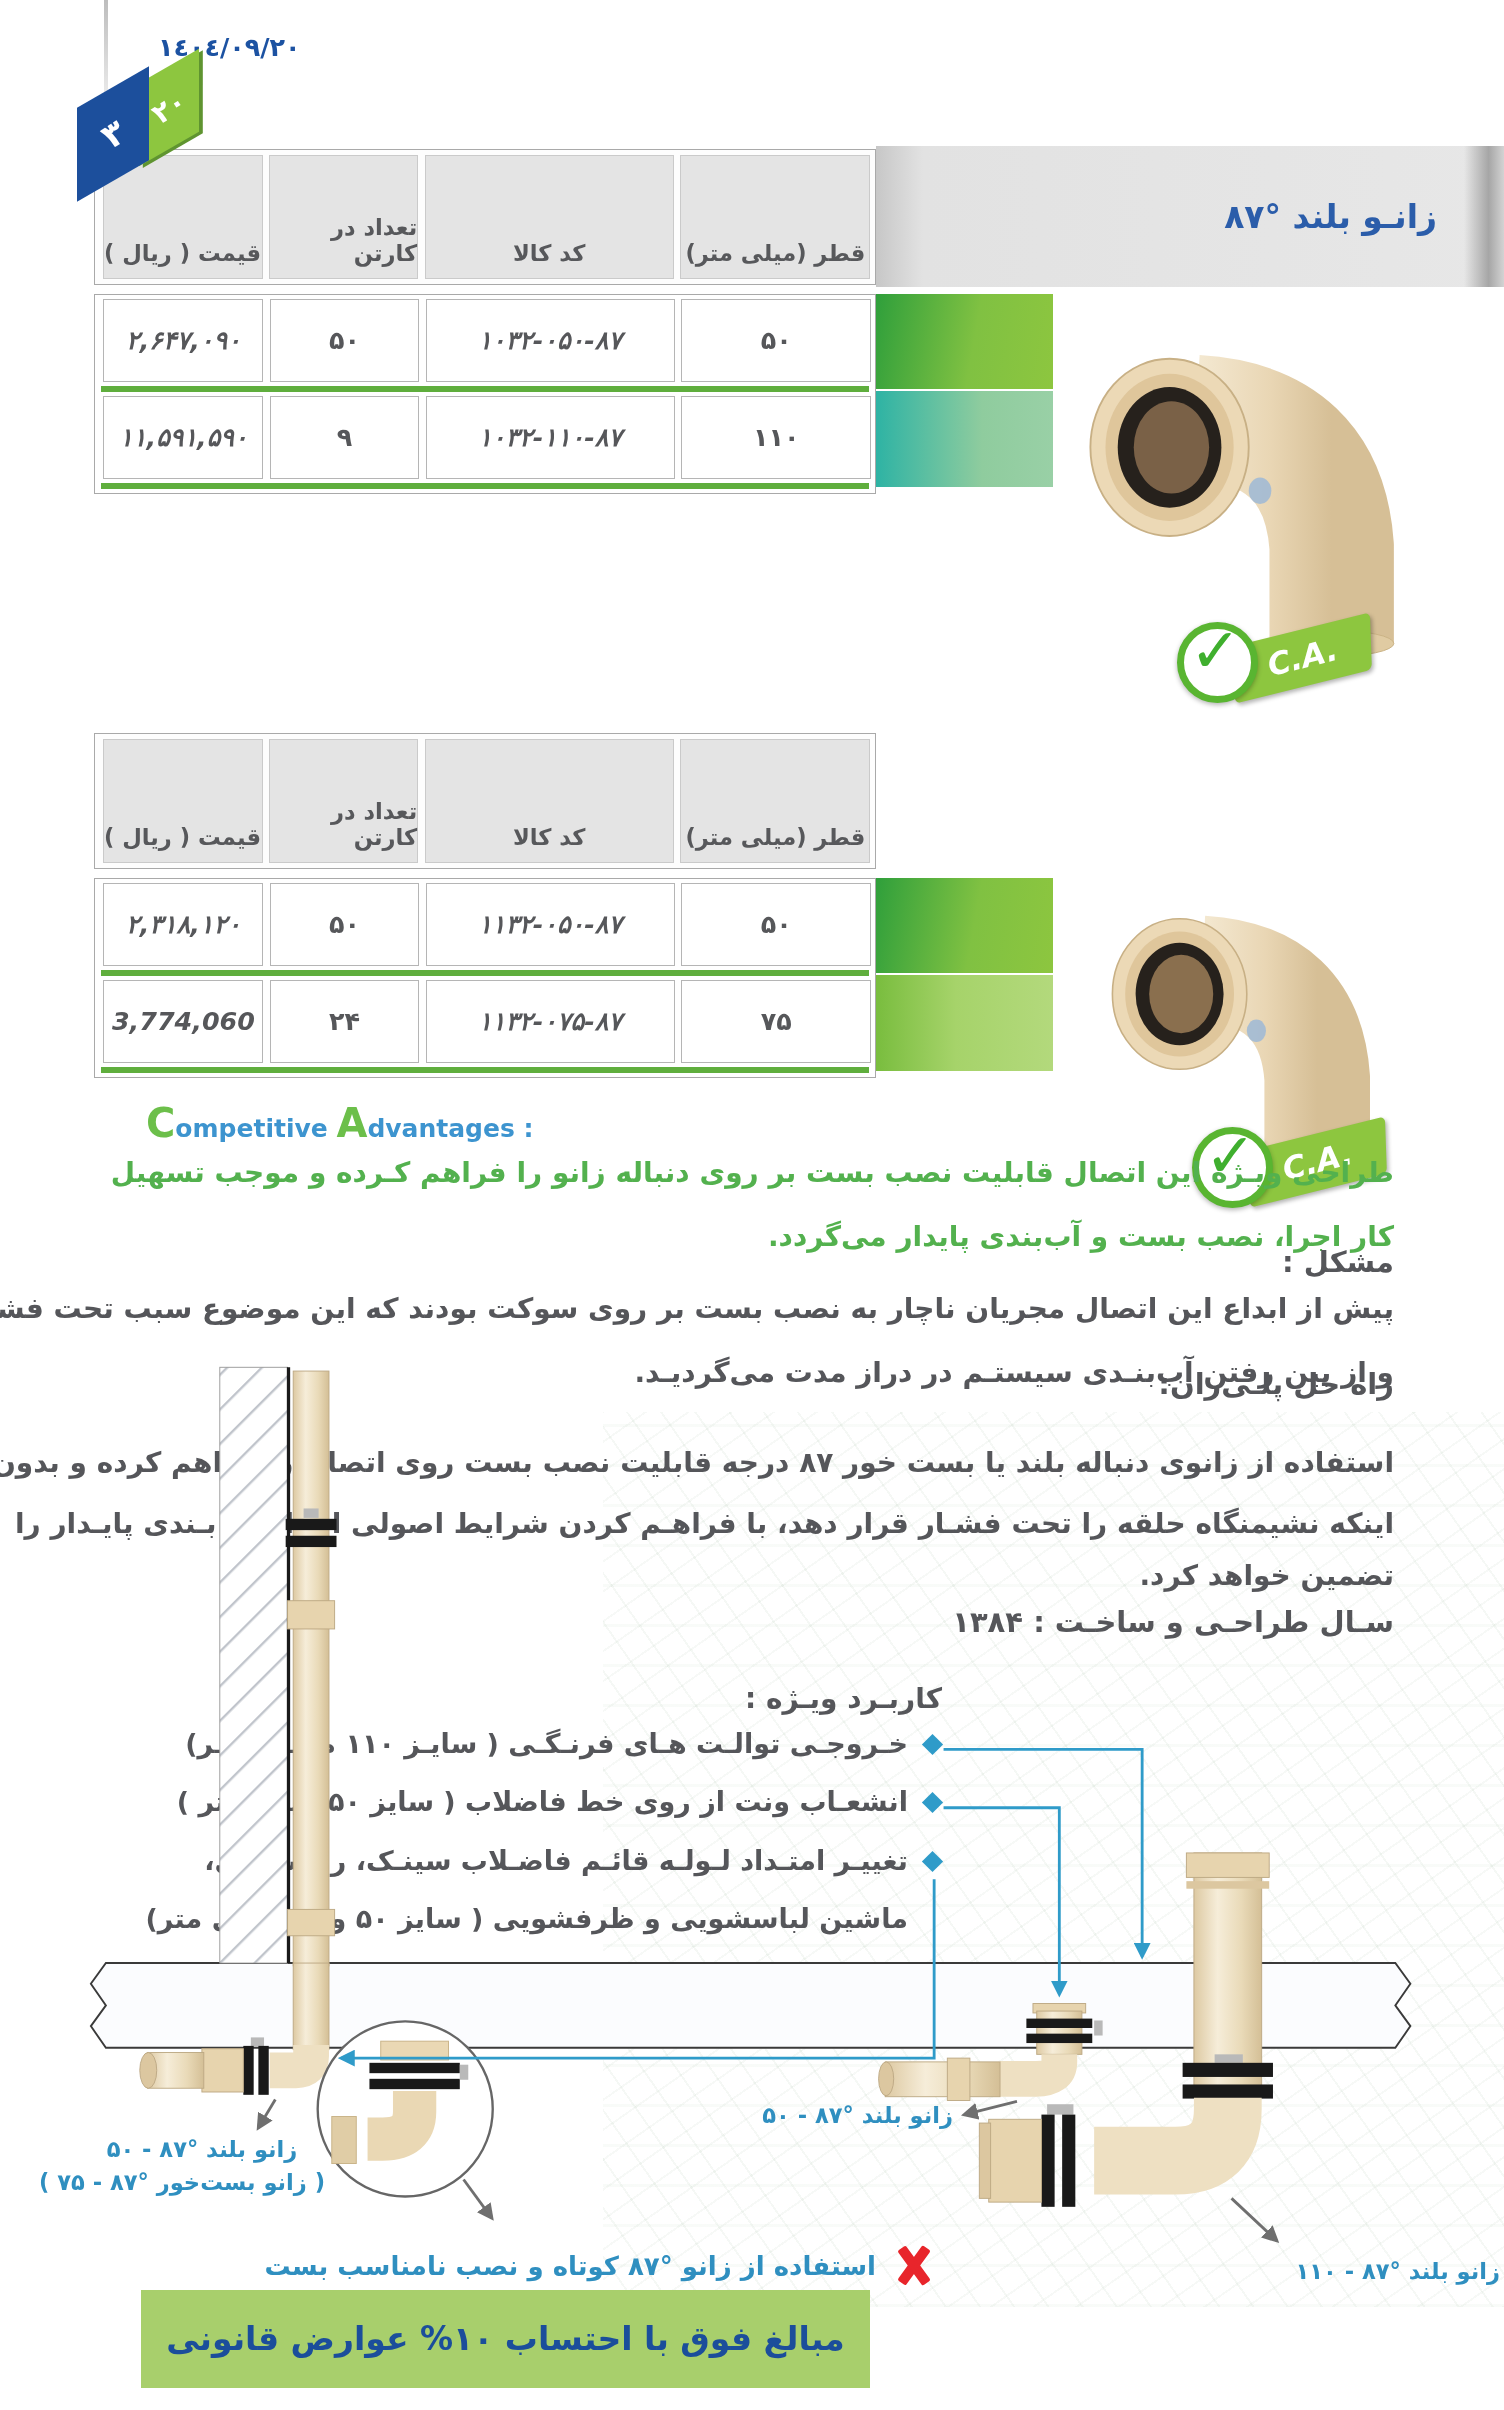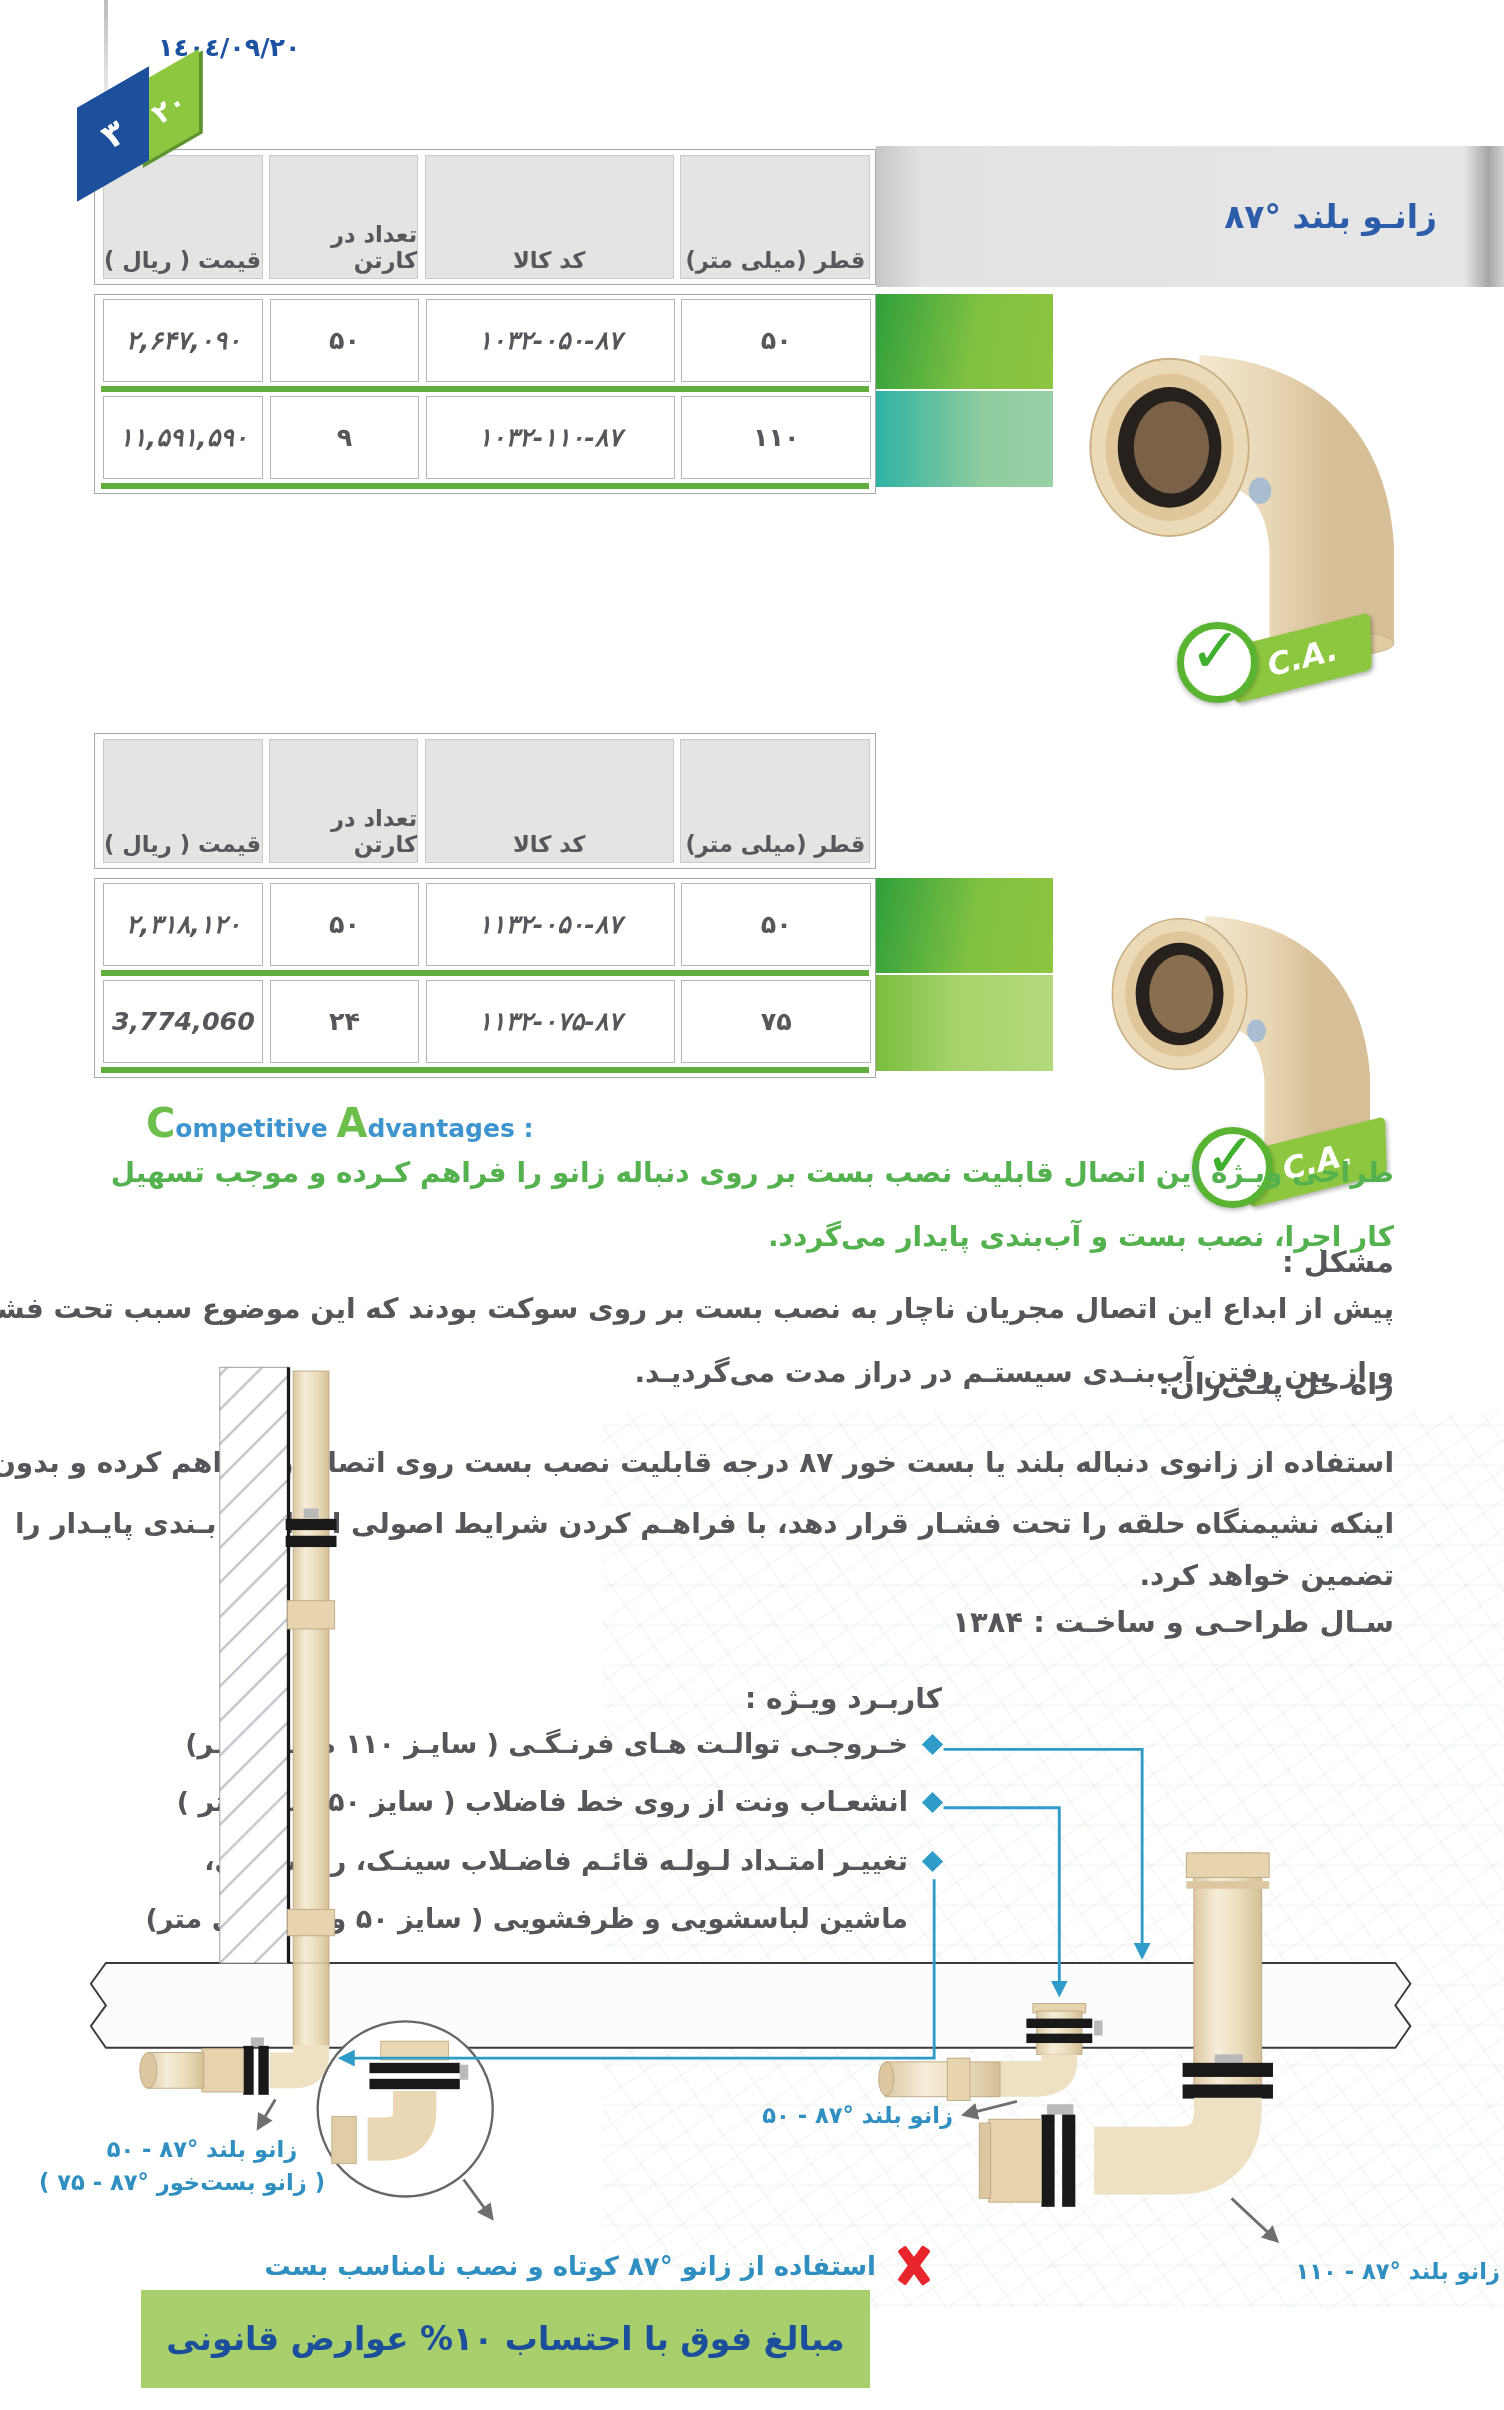--- a/index.html
+++ b/index.html
@@ -24,21 +24,21 @@
           background:linear-gradient(to right,#c7c7c7 0,#e2e2e2 47px,#e7e7e7 100%); }
   .band-title { position:absolute; right:68px; top:0; line-height:141px;
           font-size:33px; font-weight:bold; color:#2b5daa; direction:rtl; white-space:nowrap; }
   .band-curl { position:absolute; right:0; top:0; width:41px; height:100%;
           background:linear-gradient(to right,rgba(170,170,170,0),#a6a6a6 60%,#d6d6d6); }
 
   .thead { position:absolute; left:94px; width:782px; height:136px; border:0.9px solid #a9a9a9;
            background:#fdfdfd; display:grid; grid-template-columns:190px 249px 149px 160px;
            gap:6.6px; padding:4.7px; direction:rtl; }
   .th { background:#e4e4e4; border:0.9px solid #cacaca; display:flex; align-items:flex-end;
-        justify-content:center; padding-bottom:5px; font-size:22.6px; font-weight:bold; color:#57585b; }
+        justify-content:center; padding-bottom:12px; font-size:22.6px; font-weight:bold; color:#57585b; }
 
   .tbody { position:absolute; left:94px; width:782px; border:0.9px solid #a9a9a9;
            background:#fff; padding:3.8px; direction:rtl; }
   .trow { display:grid; grid-template-columns:190px 249px 149px 160px; gap:6.6px; height:83px; }
   .td { border:0.9px solid #b5b5b5; display:flex; align-items:center; justify-content:center;
         font-size:25.4px; font-weight:bold; color:#56575a; }
   .td.ltr { direction:ltr;font-style:italic; }
   .green-sep { height:6.6px; background:#5fae3d; margin:3.8px 1.9px; }
   .green-bottom { height:6.6px; background:#5fae3d; margin:3.8px 1.9px 0 1.9px; }
 

